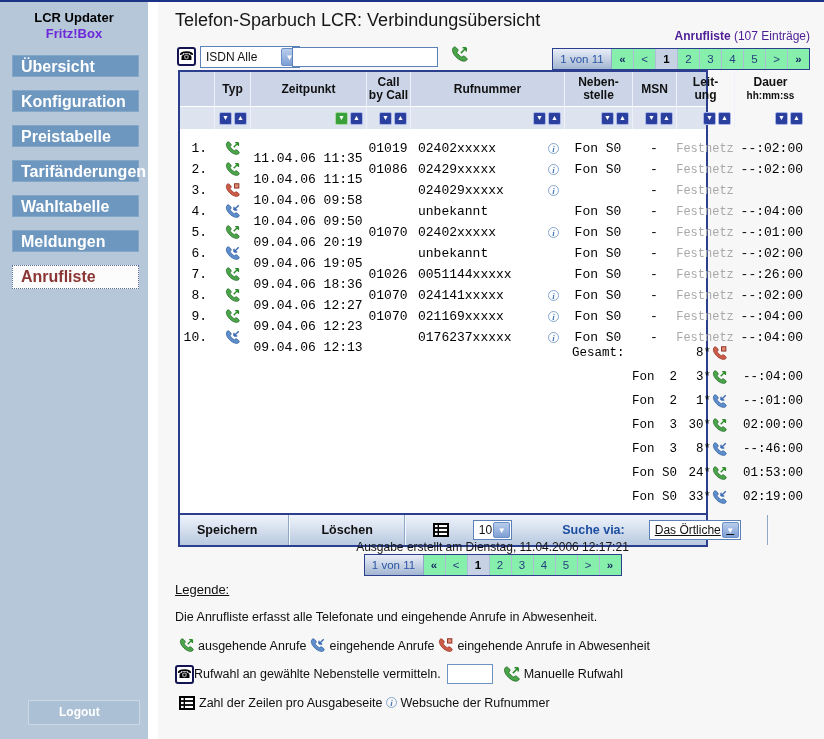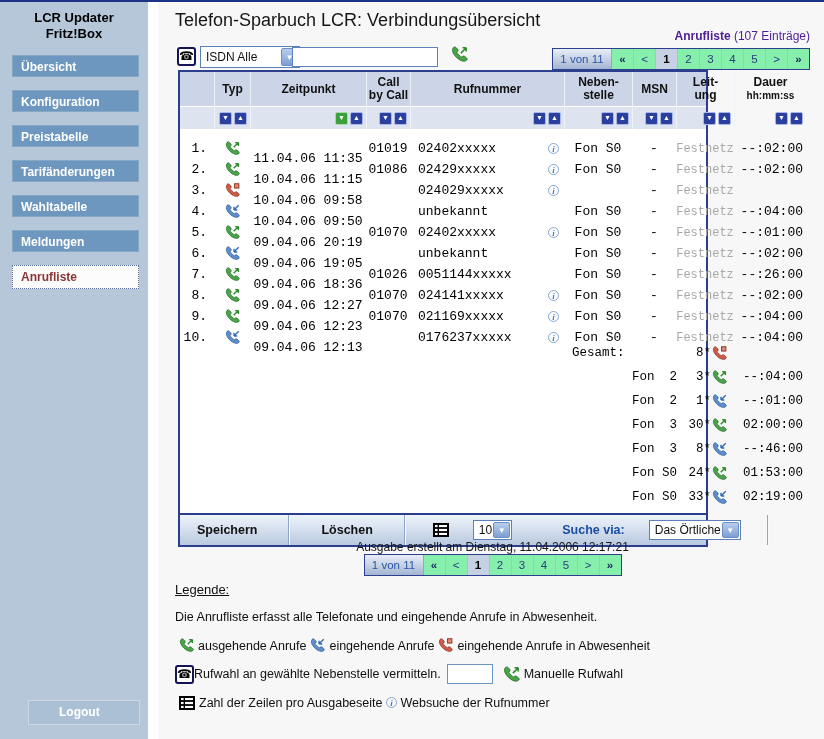--- a/index.html
+++ b/index.html
@@ -5,23 +5,23 @@
   html,body{margin:0;padding:0;}
   body{
     width:824px;height:739px;position:relative;overflow:hidden;
     background:#f7f7f7;font-family:"Liberation Sans",sans-serif;color:#111;
   }
   .topline{position:absolute;left:0;top:0;width:824px;height:2px;background:#1b3386;z-index:9;}
 
   
   .sidebar{position:absolute;left:0;top:2px;width:148px;height:737px;background:#b5c7d9;}
   .app-title{margin-top:8px;text-align:center;font-size:13px;font-weight:bold;color:#000;line-height:16px;}
-  .app-sub{color:#000000;}
+  .app-sub{color:#6d28d9;}
   .nav-btn{margin:13px 9px 0 12px;height:22px;line-height:22px;background:#6d97be;
-    border:1px solid #84a7c7;color:#fff;font-weight:bold;font-size:12px;
+    border:1px solid #84a7c7;color:#fff;font-weight:bold;font-size:16px;
     padding-left:8px;box-sizing:border-box;cursor:pointer;}
   .nav-active{background:#fcfcfc;border:1px dotted #5a6b9d;color:#8b3535;height:24px;line-height:22px;}
   .logout{position:absolute;left:28px;bottom:14px;width:112px;height:25px;line-height:23px;
     background:#abc0d5;border:1px solid #ccd8e5;color:#fff;font-weight:bold;font-size:12px;
     padding-left:30px;box-sizing:border-box;cursor:pointer;}
   .gutter{position:absolute;left:148px;top:2px;width:10px;height:737px;background:#ffffff;}
 
   
   .content{position:absolute;left:158px;top:2px;width:666px;height:737px;}
   .page-title{position:absolute;left:17px;top:8px;font-size:18px;color:#161616;white-space:nowrap;}
@@ -97,21 +97,21 @@
   .tico{display:inline-block;line-height:0;}
 
   
   .tabletoolbar{height:30px;margin-top:4px;background:linear-gradient(#eff4fb,#b9c9e0);
     border-top:2px solid #2b3f8e;display:flex;align-items:center;padding-left:4px;gap:18px;}
   .tb-btn{font-weight:bold;font-size:12.5px;color:#101010;padding:0 13px;cursor:pointer;white-space:nowrap;}
   .tb-sep{width:0;align-self:stretch;border-left:1px solid #8fa6c6;border-right:1px solid #f6f9fd;}
   .rows-ico{margin:0 6px 0 9px;line-height:0;}
   .sel-rows{width:50px;height:20px;margin-right:16px;}
   .suche-lbl{font-weight:bold;font-size:12.5px;color:#1c4fa0;margin:0 6px 0 16px;white-space:nowrap;}
-  .sel-via{width:168px;height:20px;margin-right:8px;}
+  .sel-via{width:168px;height:20px;margin-right:8px;text-decoration:underline;}
 
   
   .genrow{position:absolute;left:17px;top:538px;width:635px;display:flex;justify-content:space-between;align-items:center;flex-direction:column;}
   .gen-txt{font-size:12px;color:#161616;}
 
   
   .legend{position:absolute;left:17px;top:580px;font-size:12.5px;color:#101010;}
   .leg-h{font-size:13px;text-decoration:underline;margin-bottom:13px;}
   .leg-intro{margin-bottom:14px;}
   .leg-row{display:flex;align-items:center;margin-bottom:11px;white-space:pre;}

